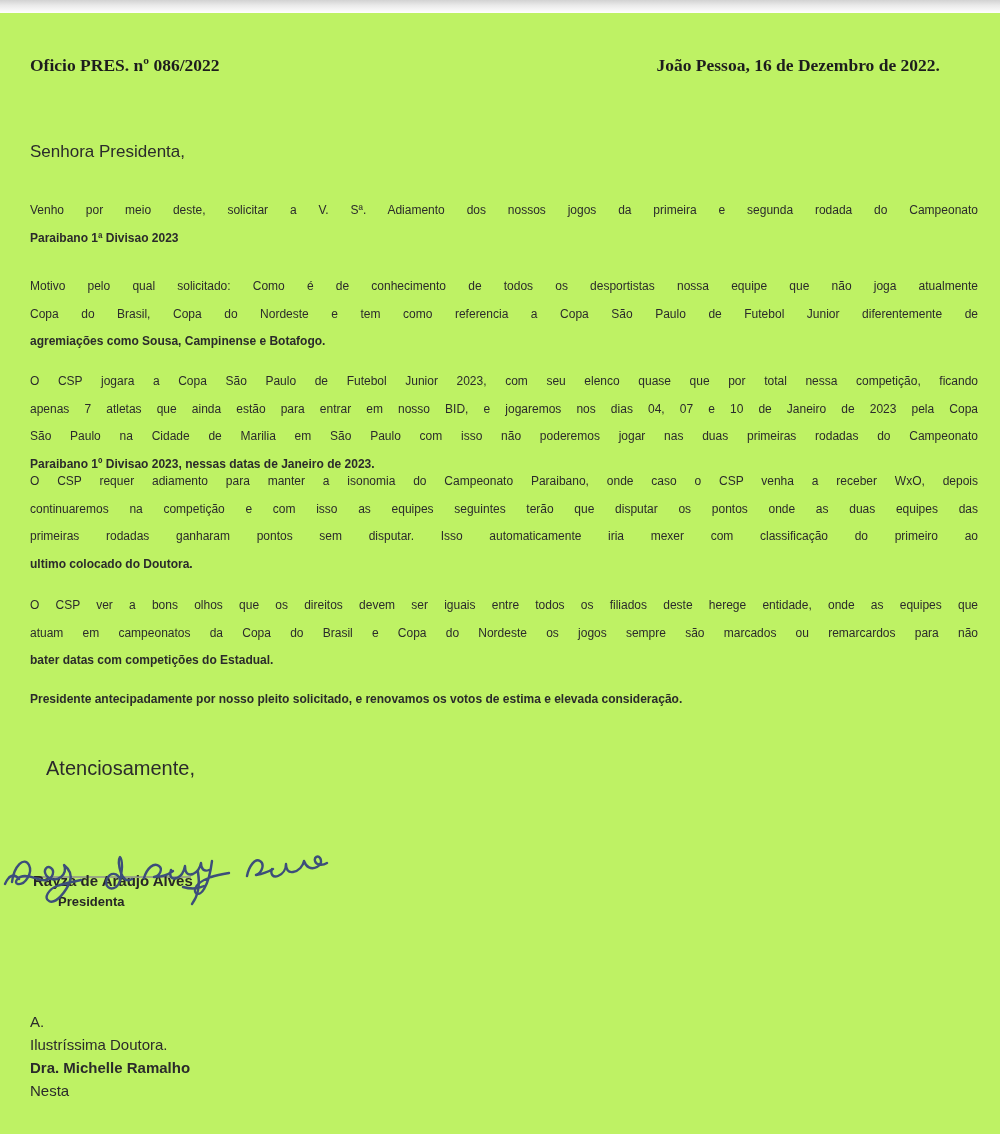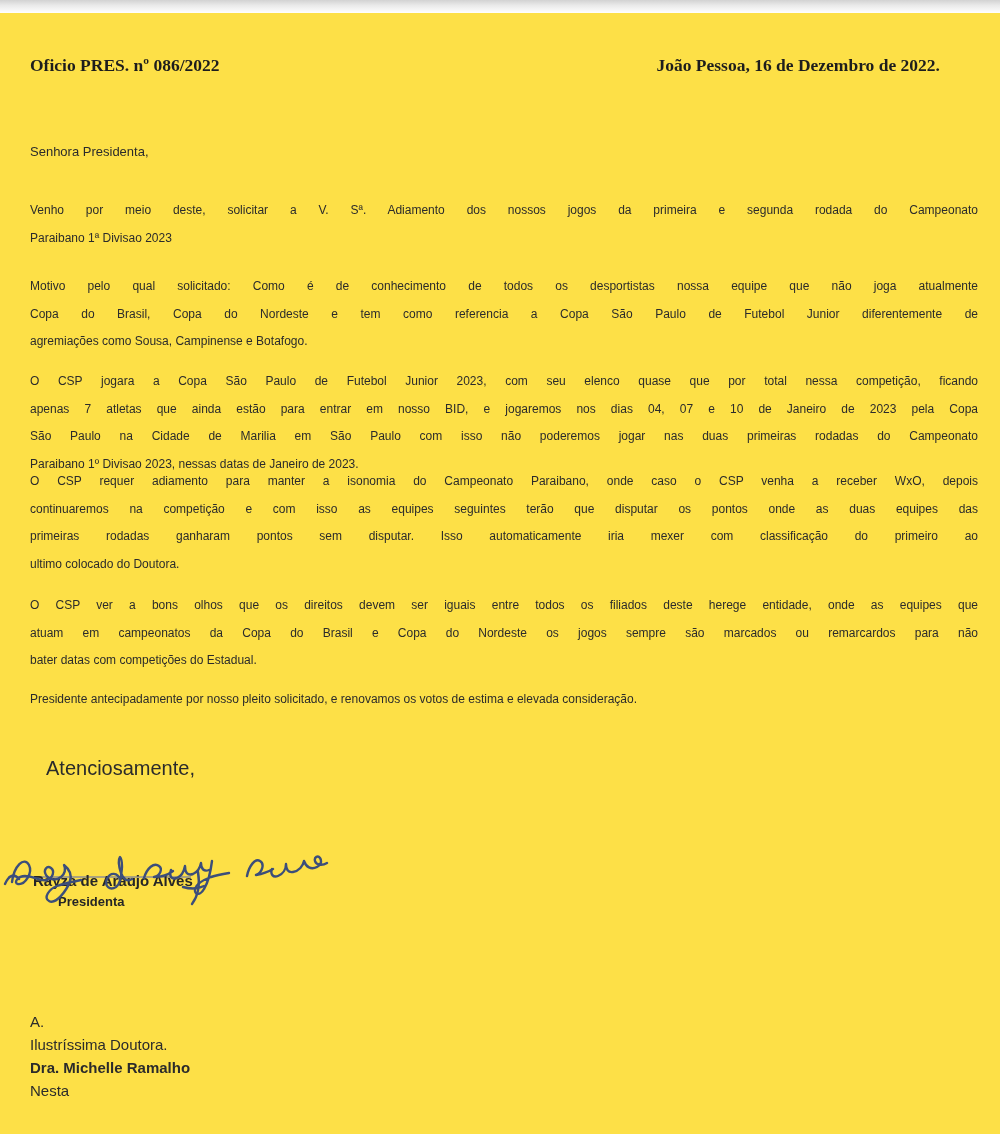--- a/index.html
+++ b/index.html
@@ -1,32 +1,32 @@
 <!DOCTYPE html>
 <html><head>
 <meta charset="utf-8">
 <style>
   html,body{margin:0;padding:0;background:#ffffff;}
   .page{
-    position:relative;width:1000px;height:1134px;background:#fde047;
+    position:relative;width:1000px;height:1134px;background:#bef264;
     font-family:"Liberation Sans", sans-serif;color:#2b2b2b;overflow:hidden;
   }
   .top-shadow{
     position:absolute;top:0;left:0;width:1000px;height:13px;
     background:linear-gradient(to bottom,#d2d2d2 0%,#e9e9e9 40%,#ffffff 100%);
   }
   .header-row{
     position:absolute;top:55px;left:30px;right:60px;
     display:flex;justify-content:space-between;
     font-family:"Liberation Serif", serif;font-weight:bold;font-size:17.5px;color:#1d1d1d;
   }
-  .salutation{position:absolute;top:141px;left:30px;font-size:13px;line-height:22px;text-align:right;}
+  .salutation{position:absolute;top:141px;left:30px;font-size:17px;line-height:22px;text-align:right;}
   .para{position:absolute;left:30px;width:948px;font-size:12px;}
   .line{text-align:justify;text-align-last:justify;line-height:27.5px;height:27.5px;overflow:hidden;}
-  .line.last{text-align-last:left;}
+  .line.last{text-align-last:left;font-weight:bold;}
   .p1{top:197px;} .p2{top:273px;} .p3{top:368px;} .p4{top:468px;} .p5{top:592px;} .p6{top:686px;}
   .closing{position:absolute;top:757px;left:46px;font-size:20px;line-height:22px;}
   .sig-line{position:absolute;top:876px;left:8px;width:183px;height:2px;background:#8f8f8f;opacity:.75;z-index:1;}
   .sig-typed-name{position:absolute;top:872px;left:33px;font-size:15px;font-weight:bold;color:#262626;z-index:2;}
   .sig-title{position:absolute;top:894px;left:58px;font-size:13px;font-weight:bold;color:#262626;z-index:2;}
   .sig-svg{position:absolute;top:842px;left:2px;width:330px;height:70px;z-index:3;pointer-events:none;}
   .recipient{position:absolute;top:1010px;left:30px;font-size:15px;line-height:23px;}
   .recipient .bold{font-weight:bold;}
 </style>
 </head>

